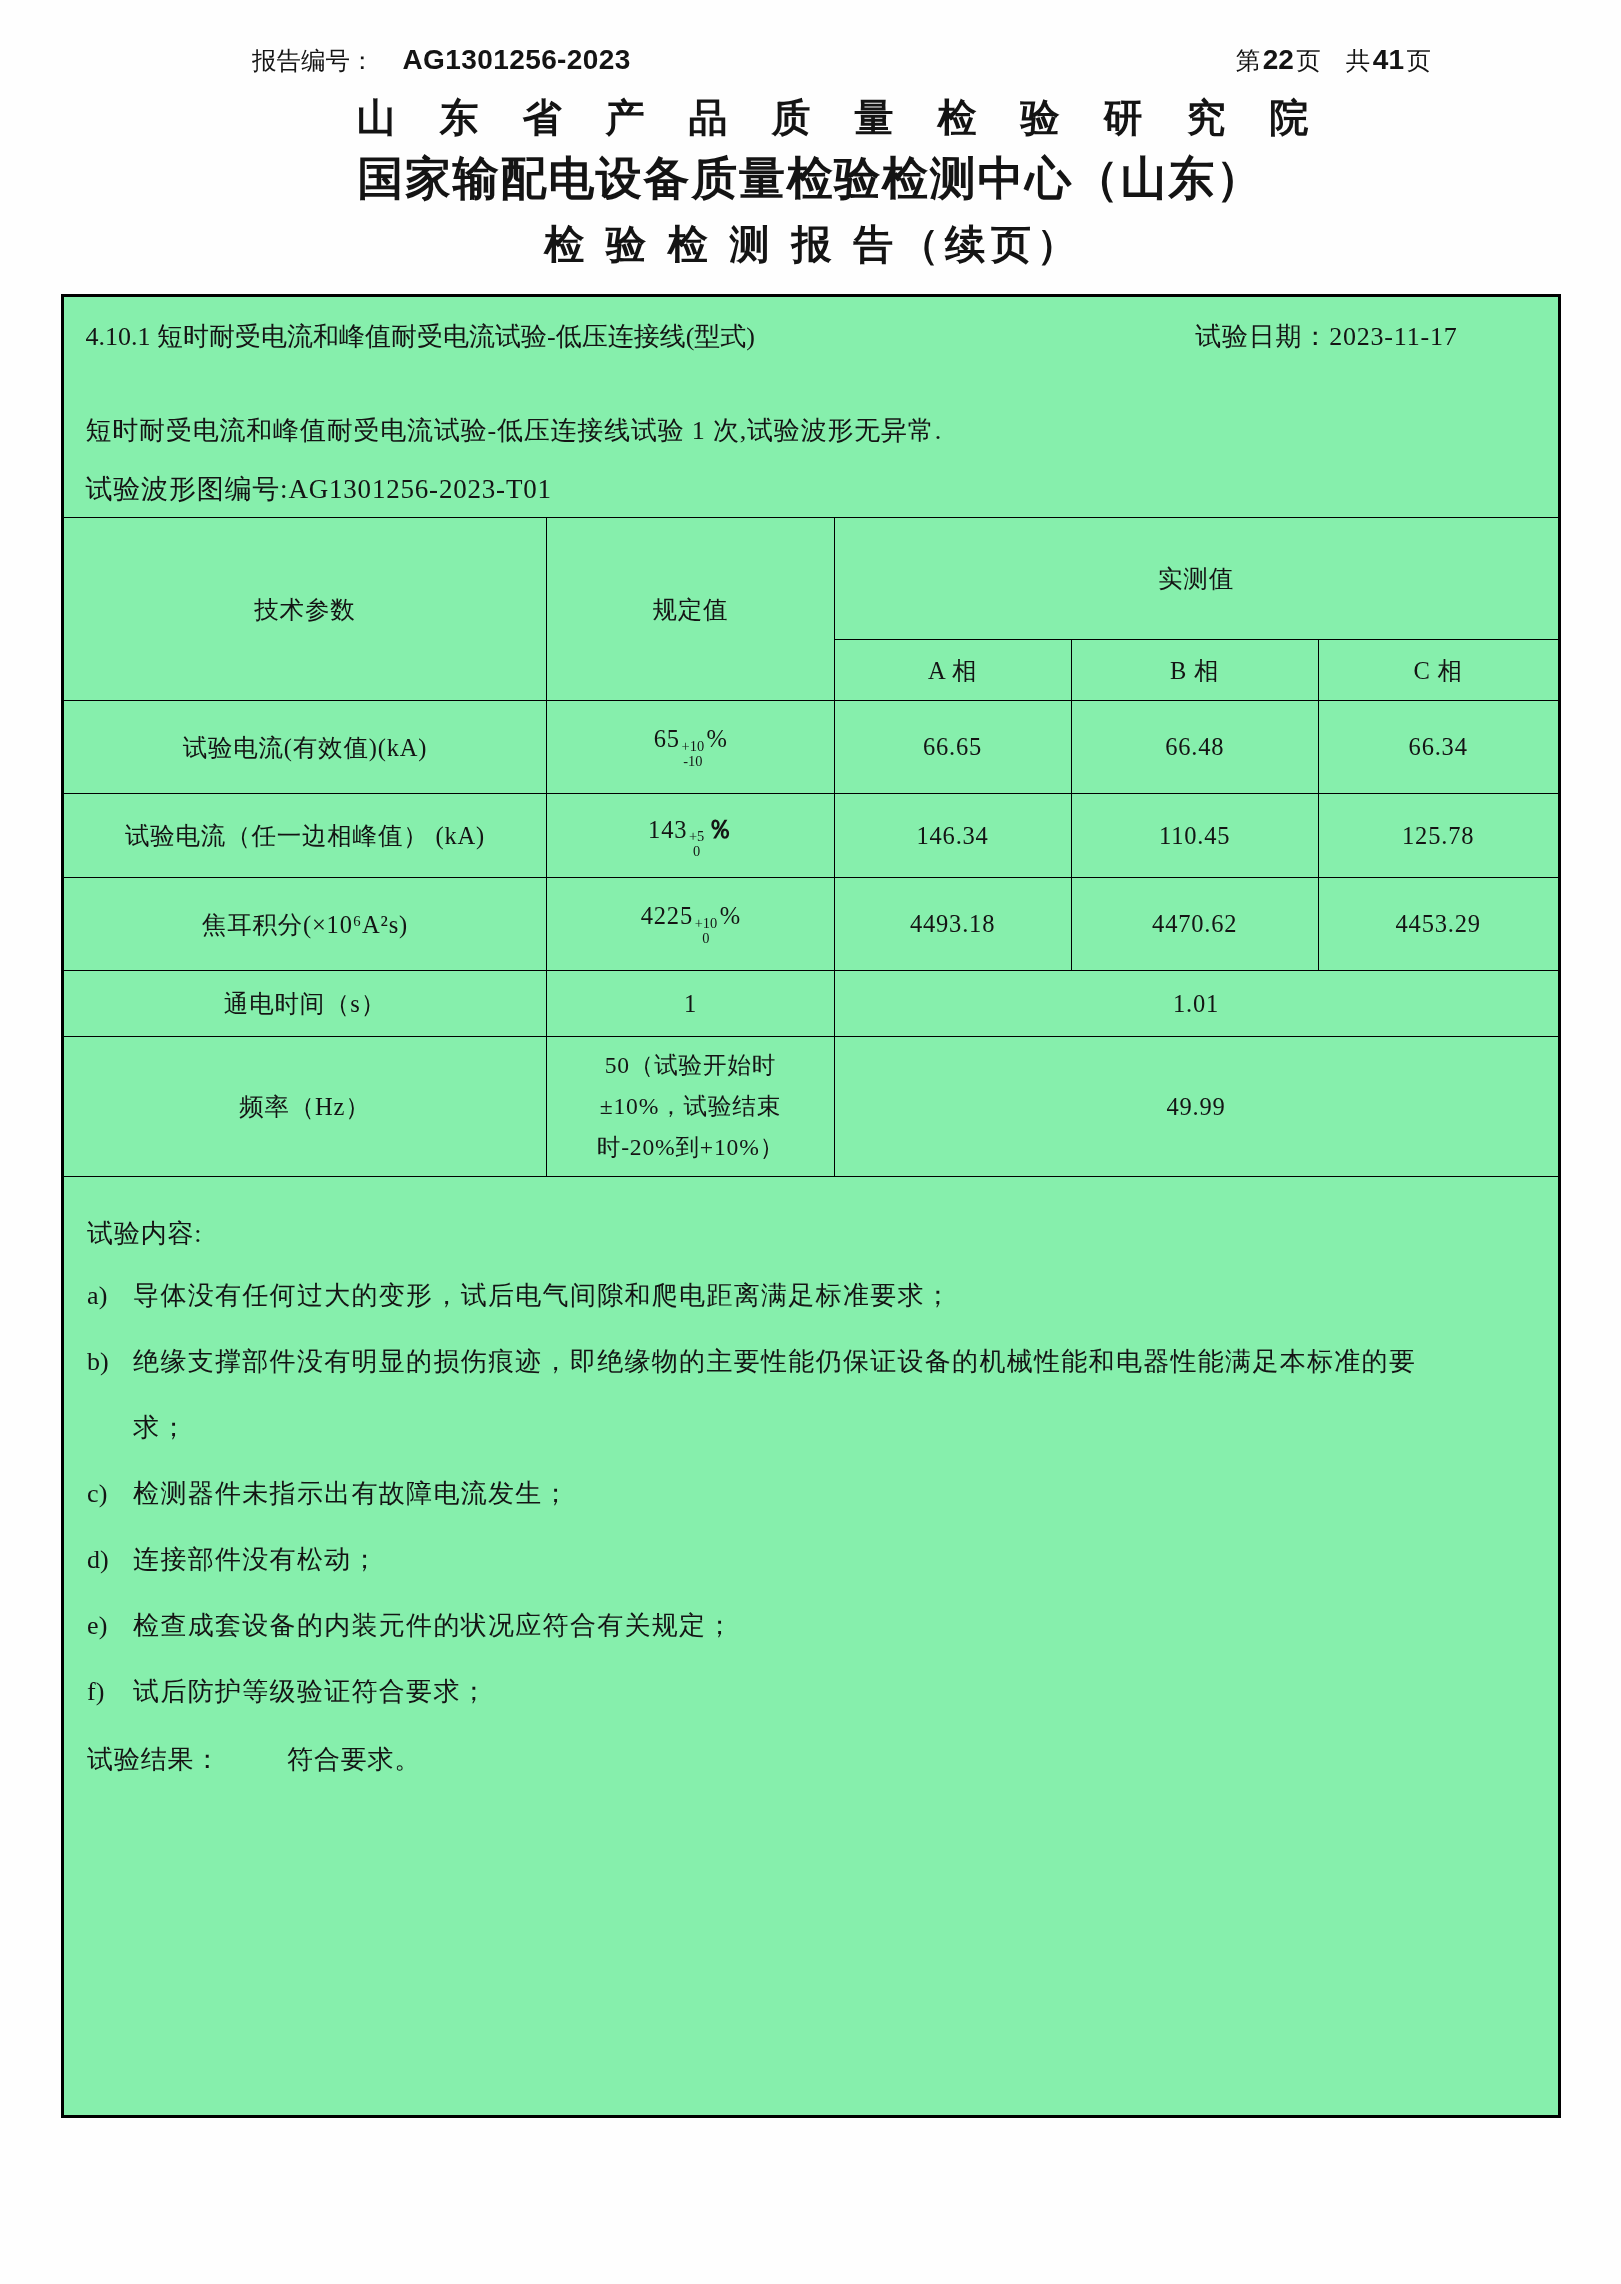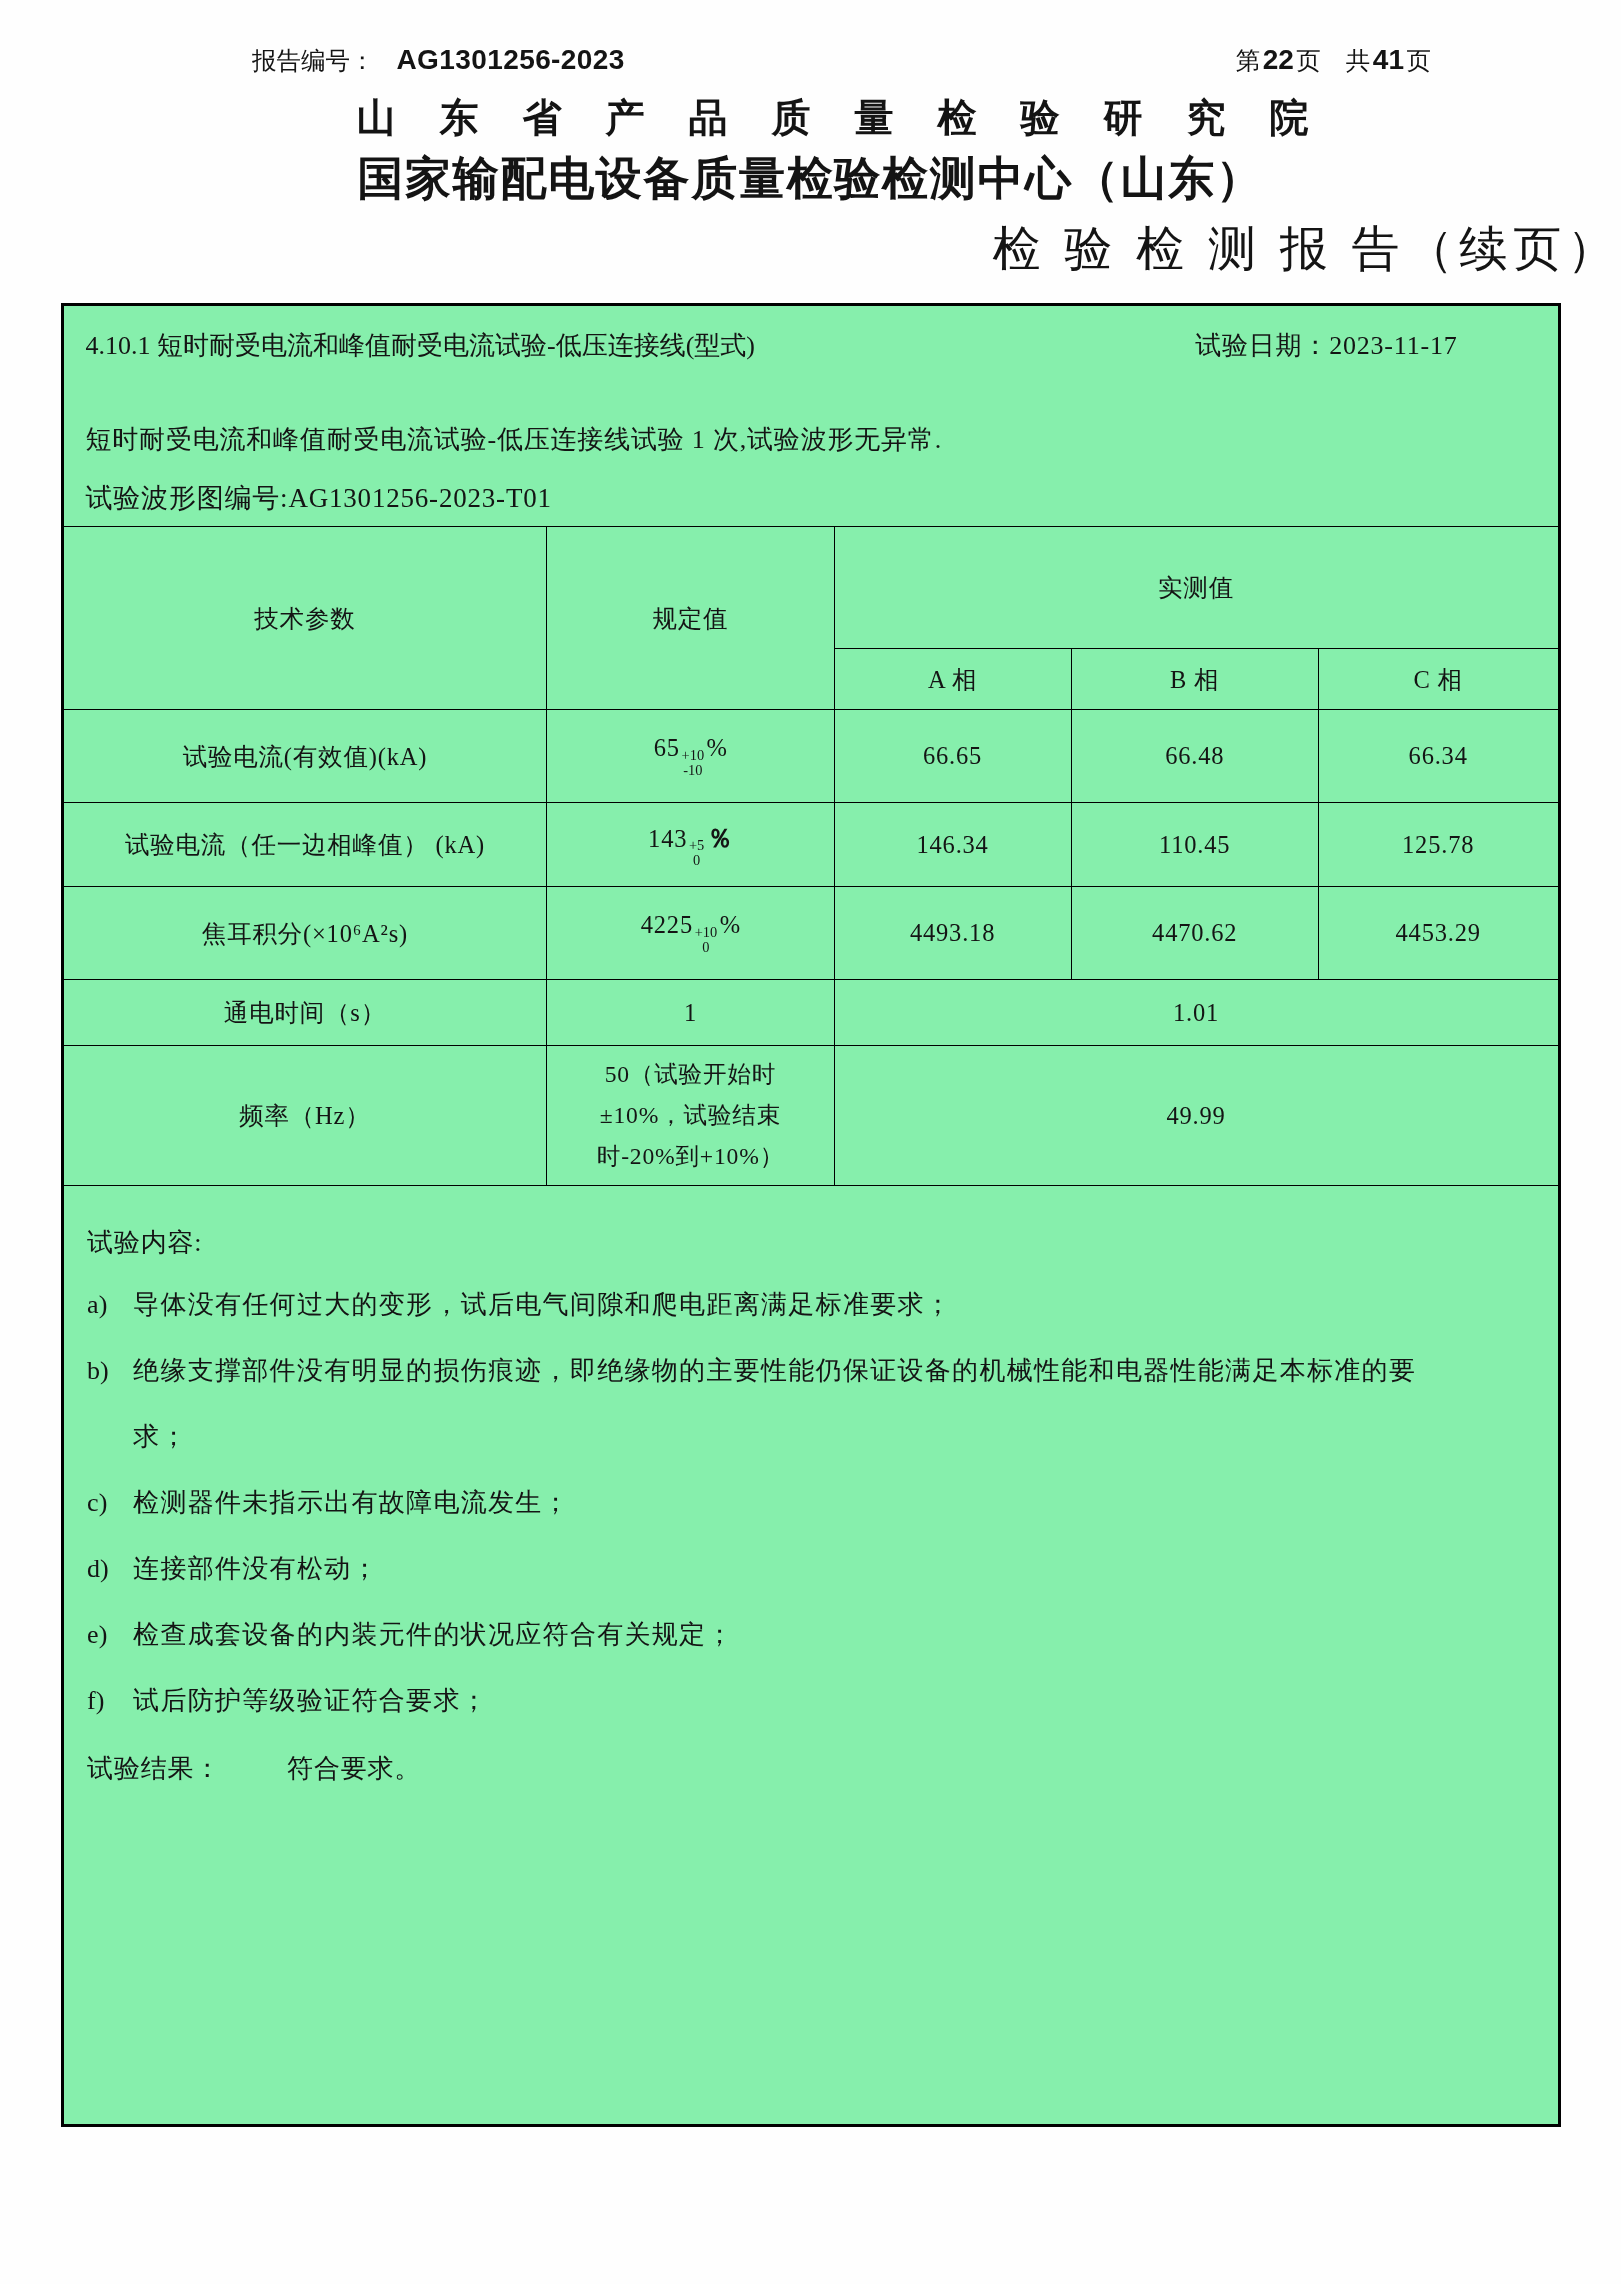--- a/index.html
+++ b/index.html
@@ -8,39 +8,39 @@
     font-family:"Liberation Serif","DejaVu Serif",serif;color:#141414;
     overflow:hidden;
   }
   
   .top-header{
     display:flex;justify-content:space-between;align-items:baseline;
     padding:44px 190px 0 252px;font-size:24.5px;
   }
   .hdr-left .num{
     font-family:"Liberation Sans","DejaVu Sans",sans-serif;
-    font-weight:bold;font-size:28px;margin-left:22px;letter-spacing:0.4px;
+    font-weight:bold;font-size:28px;margin-left:28px;letter-spacing:0.4px;
   }
   .hdr-right{white-space:nowrap;text-align:center;}
   .hdr-right .num2{
     font-family:"Liberation Sans","DejaVu Sans",sans-serif;
     font-weight:bold;font-size:28px;padding:0 2.5px;
   }
   .hdr-right .gap{display:inline-block;width:25px;}
   
   .title1{
     text-align:center;font-size:39px;font-weight:bold;
     letter-spacing:44px;text-indent:44px;margin-top:13.5px;white-space:nowrap;margin-left:44px;
   }
   .title2{
     text-align:center;font-size:46px;font-weight:bold;
     letter-spacing:1.7px;margin-top:3.4px;white-space:nowrap;
   }
   .title3{
-    text-align:right;font-size:48px;font-weight:normal;
+    text-align:center;font-size:40px;font-weight:bold;
     letter-spacing:5.9px;text-indent:5.9px;margin-top:6.8px;white-space:nowrap;
   }
   
   .box{
     box-sizing:border-box;width:1500px;height:1824px;margin:22px auto 0;
     border:3.4px solid #000;background:#86efac;
   }
   .section-row{
     display:flex;justify-content:space-between;align-items:baseline;
     padding:22px 100px 0 22px;font-size:26px;

